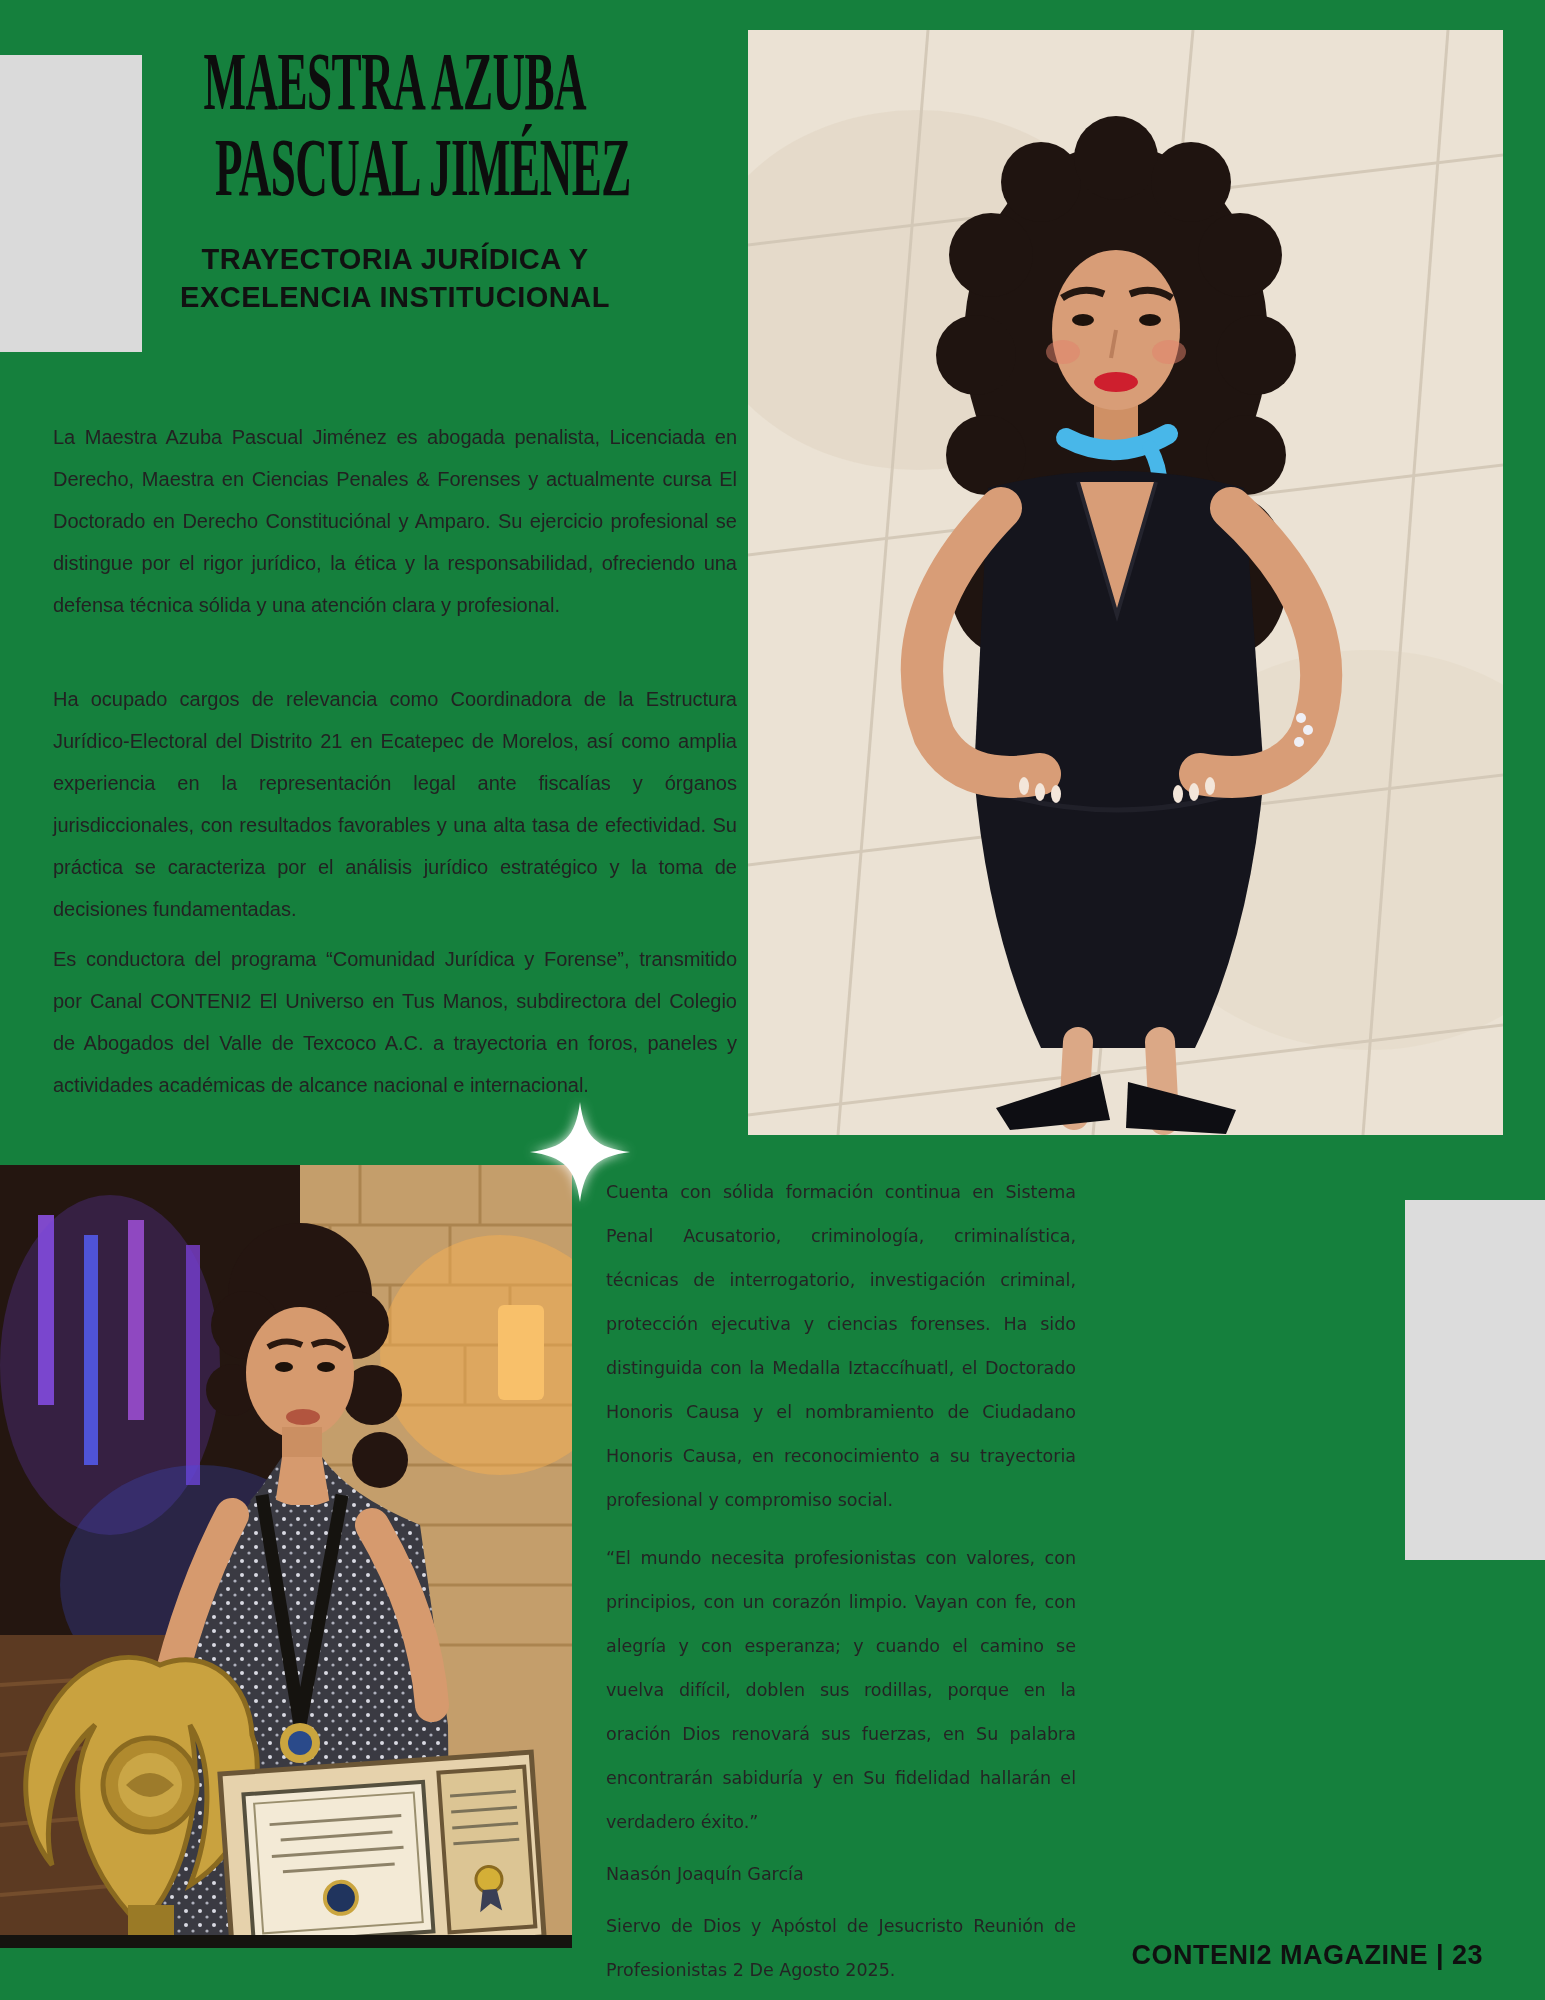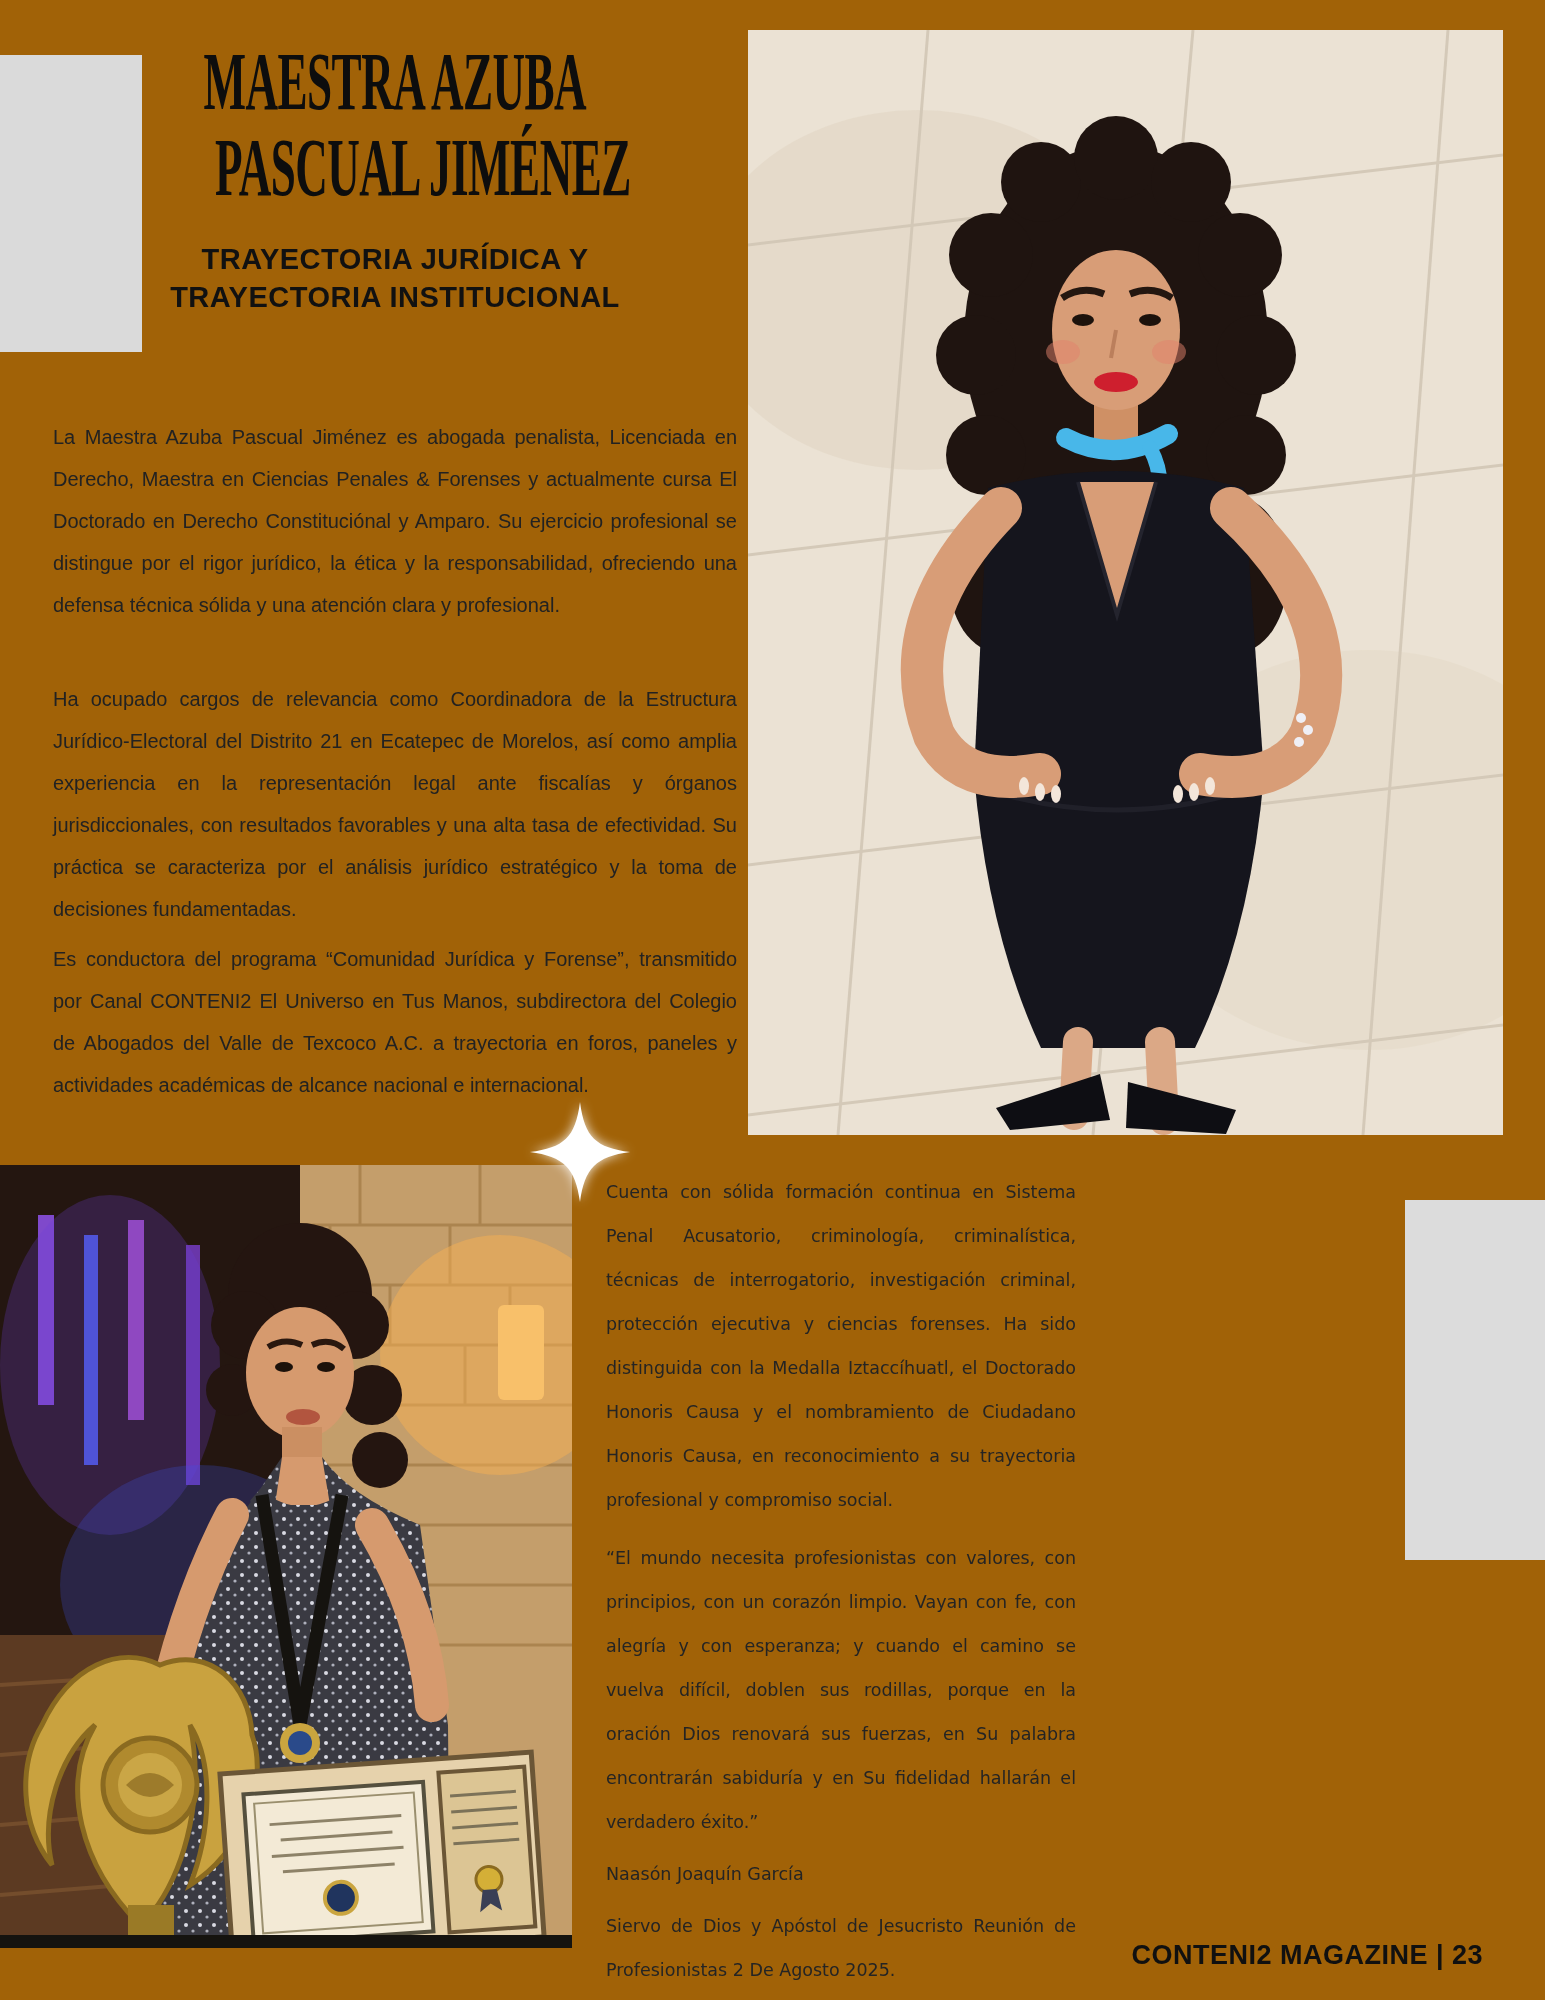--- a/index.html
+++ b/index.html
@@ -1,18 +1,18 @@
 <!DOCTYPE html>
 <html><head>
 <meta charset="utf-8">
 <style>
   html,body{margin:0;padding:0;background:#e8e8e8;}
   .page{
     position:relative;width:1545px;height:2000px;margin:0 auto;
-    background:#a16207;overflow:hidden;
+    background:#15803d;overflow:hidden;
     font-family:"Liberation Sans",sans-serif;color:#1f1f1f;
   }
   .gray-rect{position:absolute;background:#dadada;}
   .gray-rect.tl{left:0;top:55px;width:142px;height:297px;}
   .gray-rect.right{left:1405px;top:1200px;width:140px;height:360px;background:#dcdcdc;}
 
   
   .left-col{position:absolute;left:45px;top:50px;width:700px;}
   .title{ text-align:center;line-height:64px;white-space:nowrap;}
   .title .tline{
@@ -144,21 +144,21 @@
     </svg>
   </div>
 
   <div class="left-col">
     <div class="title">
       <span class="tline">MAESTRA AZUBA</span><br>
       <span class="tline">PASCUAL JIMÉNEZ</span>
     </div>
     <div class="subtitle">
       <span>TRAYECTORIA JURÍDICA Y</span><br>
-      <span>TRAYECTORIA INSTITUCIONAL</span>
+      <span>EXCELENCIA INSTITUCIONAL</span>
     </div>
     <p class="bodytext p1">La Maestra Azuba Pascual Jiménez es abogada penalista, Licenciada en Derecho, Maestra en Ciencias Penales &amp; Forenses y actualmente cursa El Doctorado en Derecho Constituciónal y Amparo. Su ejercicio profesional se distingue por el rigor jurídico, la ética y la responsabilidad, ofreciendo una defensa técnica sólida y una atención clara y profesional.</p>
     <p class="bodytext p2">Ha ocupado cargos de relevancia como Coordinadora de la Estructura Jurídico-Electoral del Distrito 21 en Ecatepec de Morelos, así como amplia experiencia en la representación legal ante fiscalías y órganos jurisdiccionales, con resultados favorables y una alta tasa de efectividad. Su práctica se caracteriza por el análisis jurídico estratégico y la toma de decisiones fundamentadas.</p>
     <p class="bodytext p3">Es conductora del programa “Comunidad Jurídica y Forense”, transmitido por Canal CONTENI2 El Universo en Tus Manos, subdirectora del Colegio de Abogados del Valle de Texcoco A.C. a trayectoria en foros, paneles y actividades académicas de alcance nacional e internacional.</p>
   </div>
 
   <div class="photo-award">
     <svg width="572" height="783" viewBox="0 0 572 783">
       <rect width="572" height="783" fill="#35200f"></rect>
 

